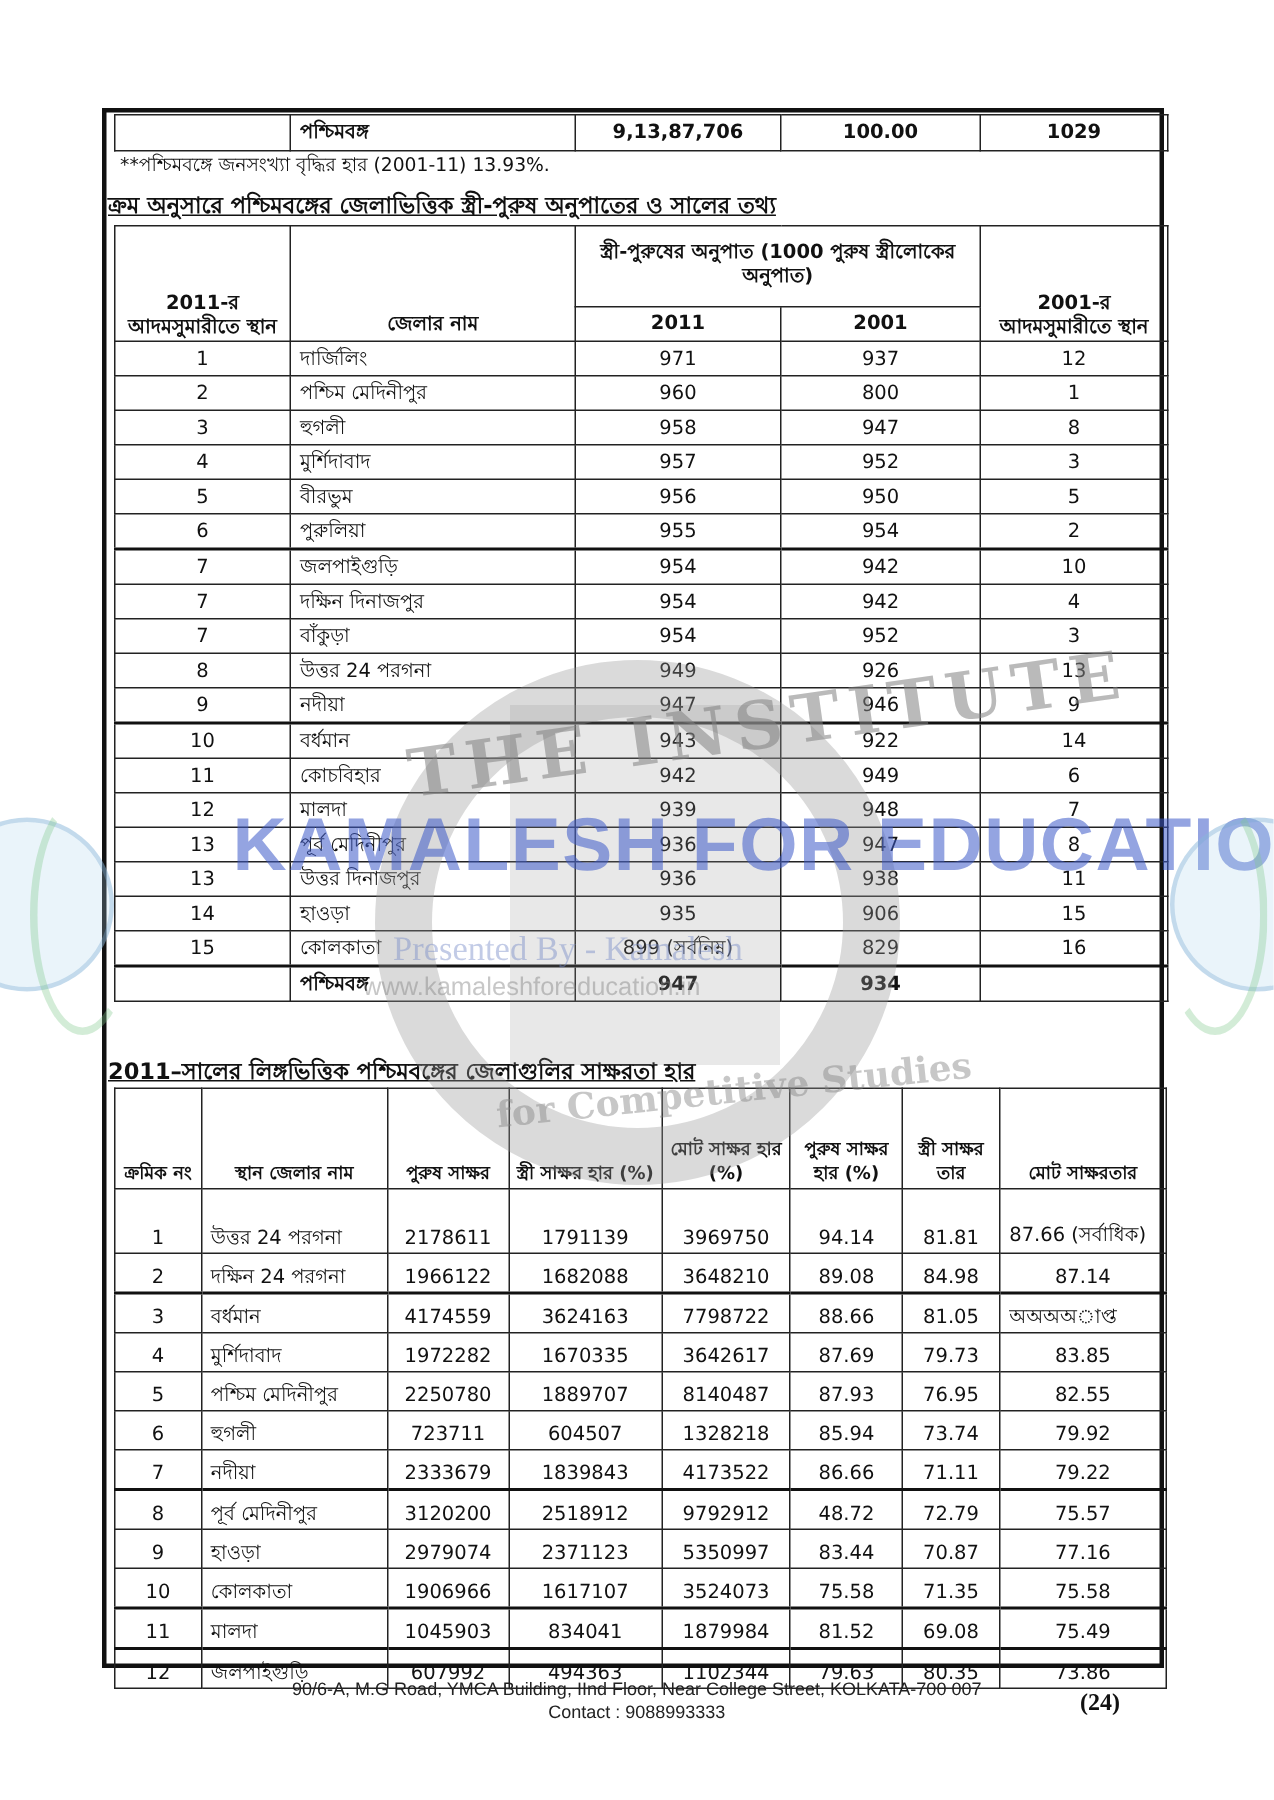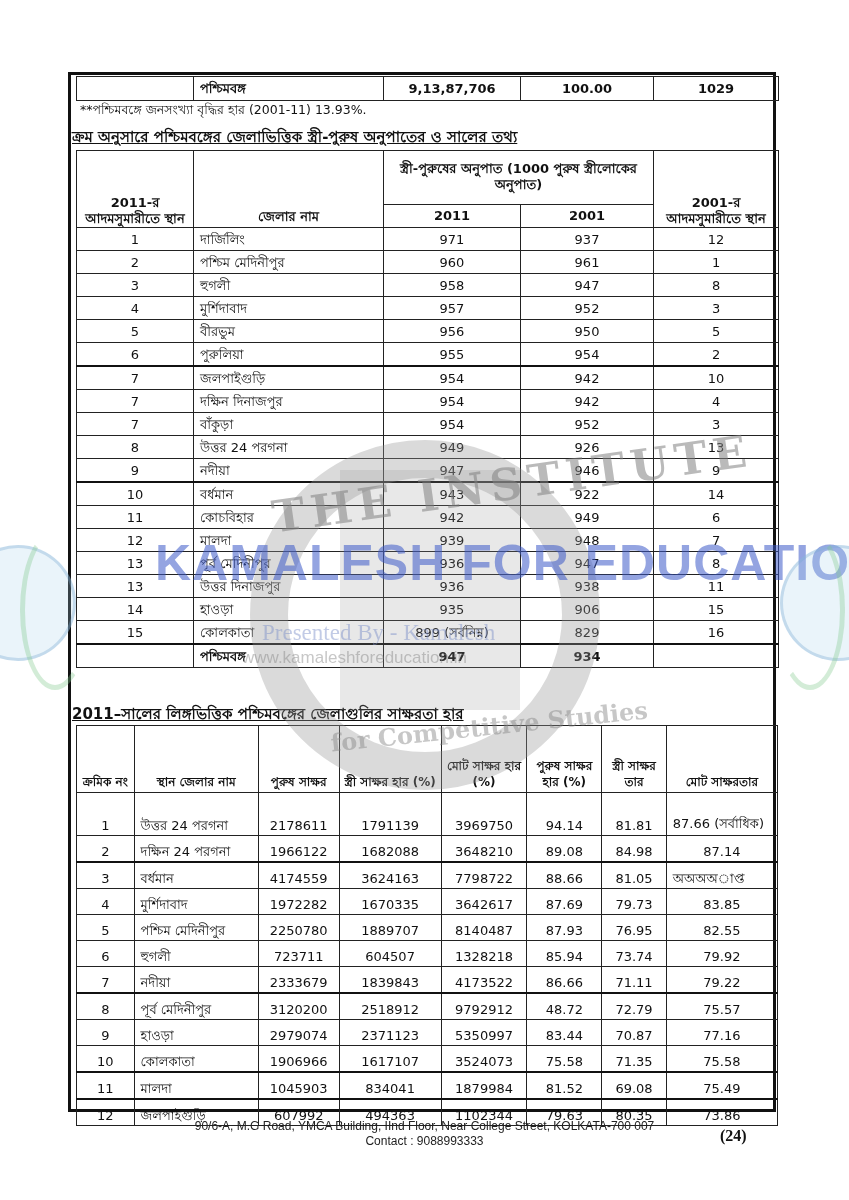--- a/index.html
+++ b/index.html
@@ -111,21 +111,21 @@
         <td>1</td>
         <td class="left">দার্জিলিং</td>
         <td>971</td>
         <td>937</td>
         <td>12</td>
       </tr>
     <tr>
         <td>2</td>
         <td class="left">পশ্চিম মেদিনীপুর</td>
         <td>960</td>
-        <td>961</td>
+        <td>800</td>
         <td>1</td>
       </tr>
     <tr>
         <td>3</td>
         <td class="left">হুগলী</td>
         <td>958</td>
         <td>947</td>
         <td>8</td>
       </tr>
     <tr>

